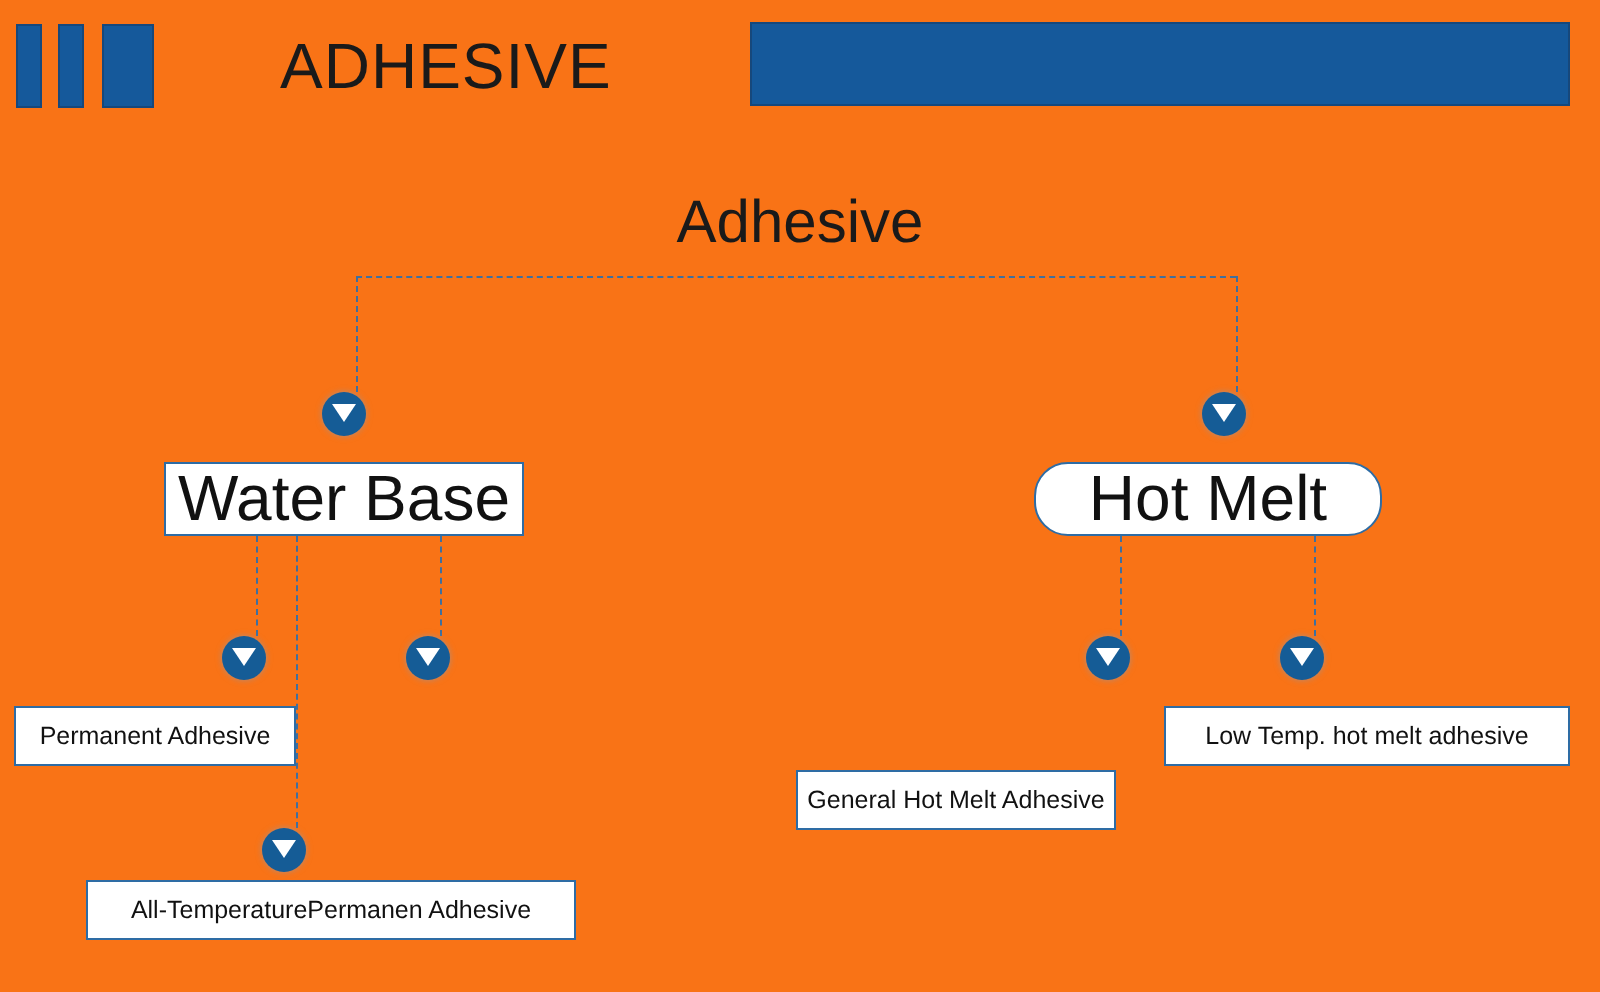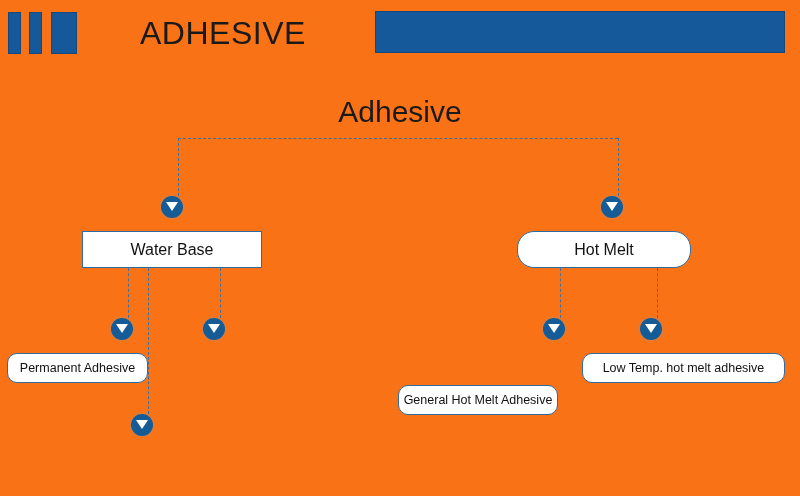--- a/index.html
+++ b/index.html
@@ -61,27 +61,26 @@
     border: 1px solid #2e6ca4;
     background: #ffffff;
     display: flex;
     align-items: center;
     justify-content: center;
     text-align: center;
     color: #111111;
     white-space: nowrap;
   }
   .node-box.level2 {
-    font-size: 16px;
+    font-size: 32px;
     height: 37px;
   }
   .node-box.leaf {
     font-size: 12.5px;
     height: 30px;
-    border-radius: 10px;
   }
 
   
   .n-water    { left: 82px;  top: 231px; width: 180px; }
   .n-hotmelt  { left: 517px; top: 231px; width: 174px; border-radius: 17px; }
 
   .n-perm       { left: 7px;   top: 353px; width: 141px; }
   .n-permclear  { left: 152px; top: 353px; width: 173px; }
   .n-genhot     { left: 398px; top: 353px; width: 160px; margin-top: 32px; }
   .n-lowtemp    { left: 582px; top: 353px; width: 203px; text-align: right; }
@@ -165,14 +164,15 @@
   <div class="arrow-marker" style="left:543px; top:318px;"></div>
   <div class="arrow-marker" style="left:640px; top:318px;"></div>
 
   <div class="node-box leaf n-perm">Permanent Adhesive</div>
 
 
   <div class="node-box leaf n-genhot">General Hot Melt Adhesive</div>
 
   <div class="node-box leaf n-lowtemp">Low Temp. hot melt adhesive</div>
 
+  <div class="node-box leaf n-alltemp">All-TemperaturePermanen Adhesive</div>
 
 </div>
 
 </body></html>

